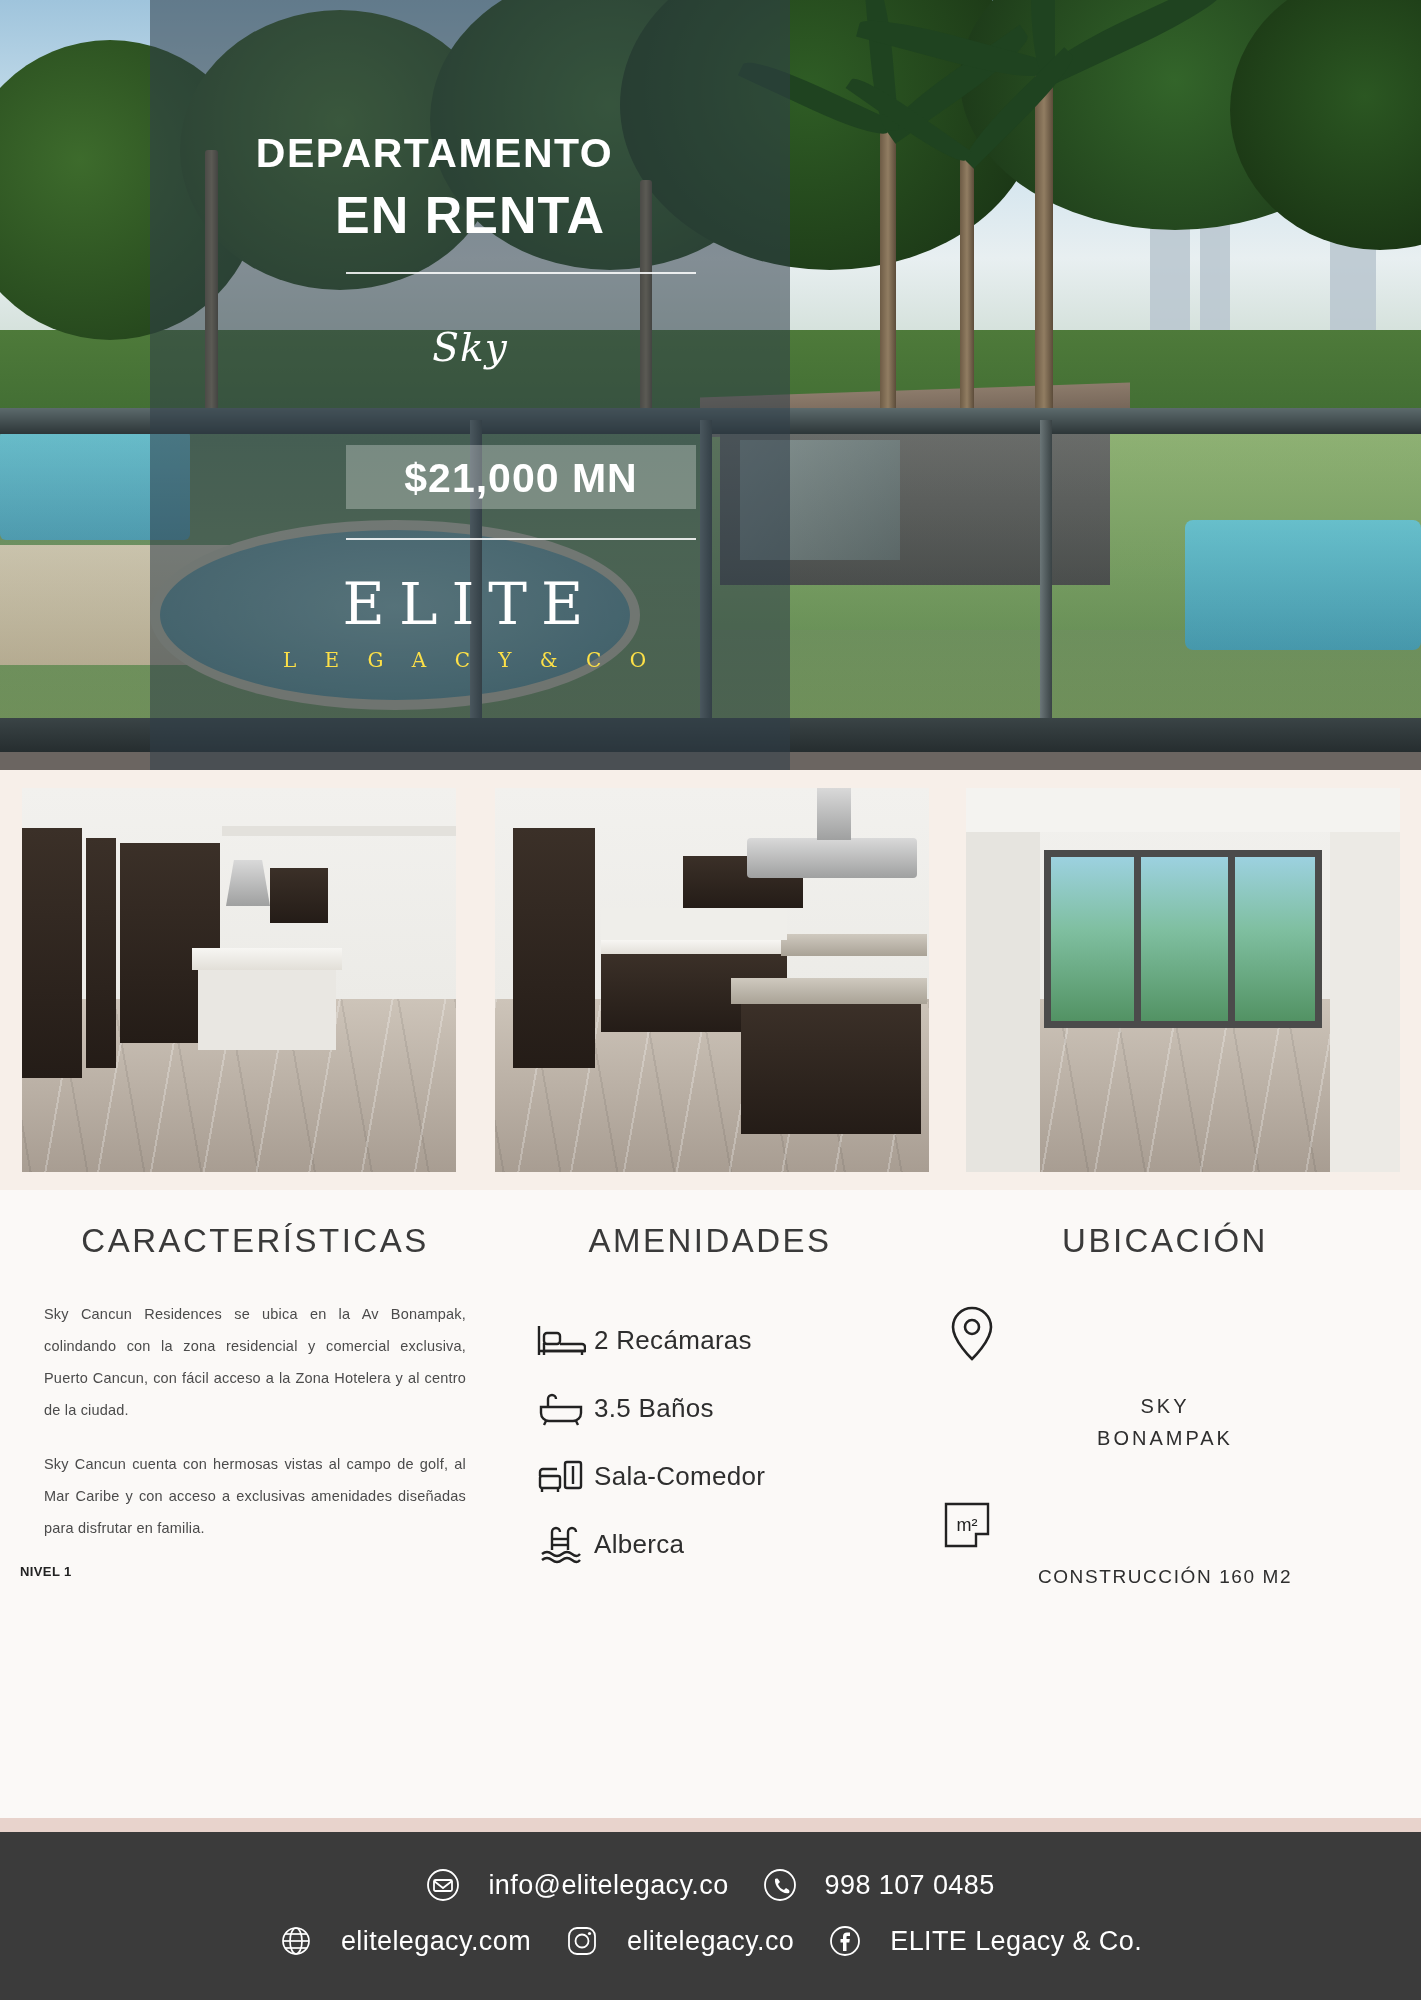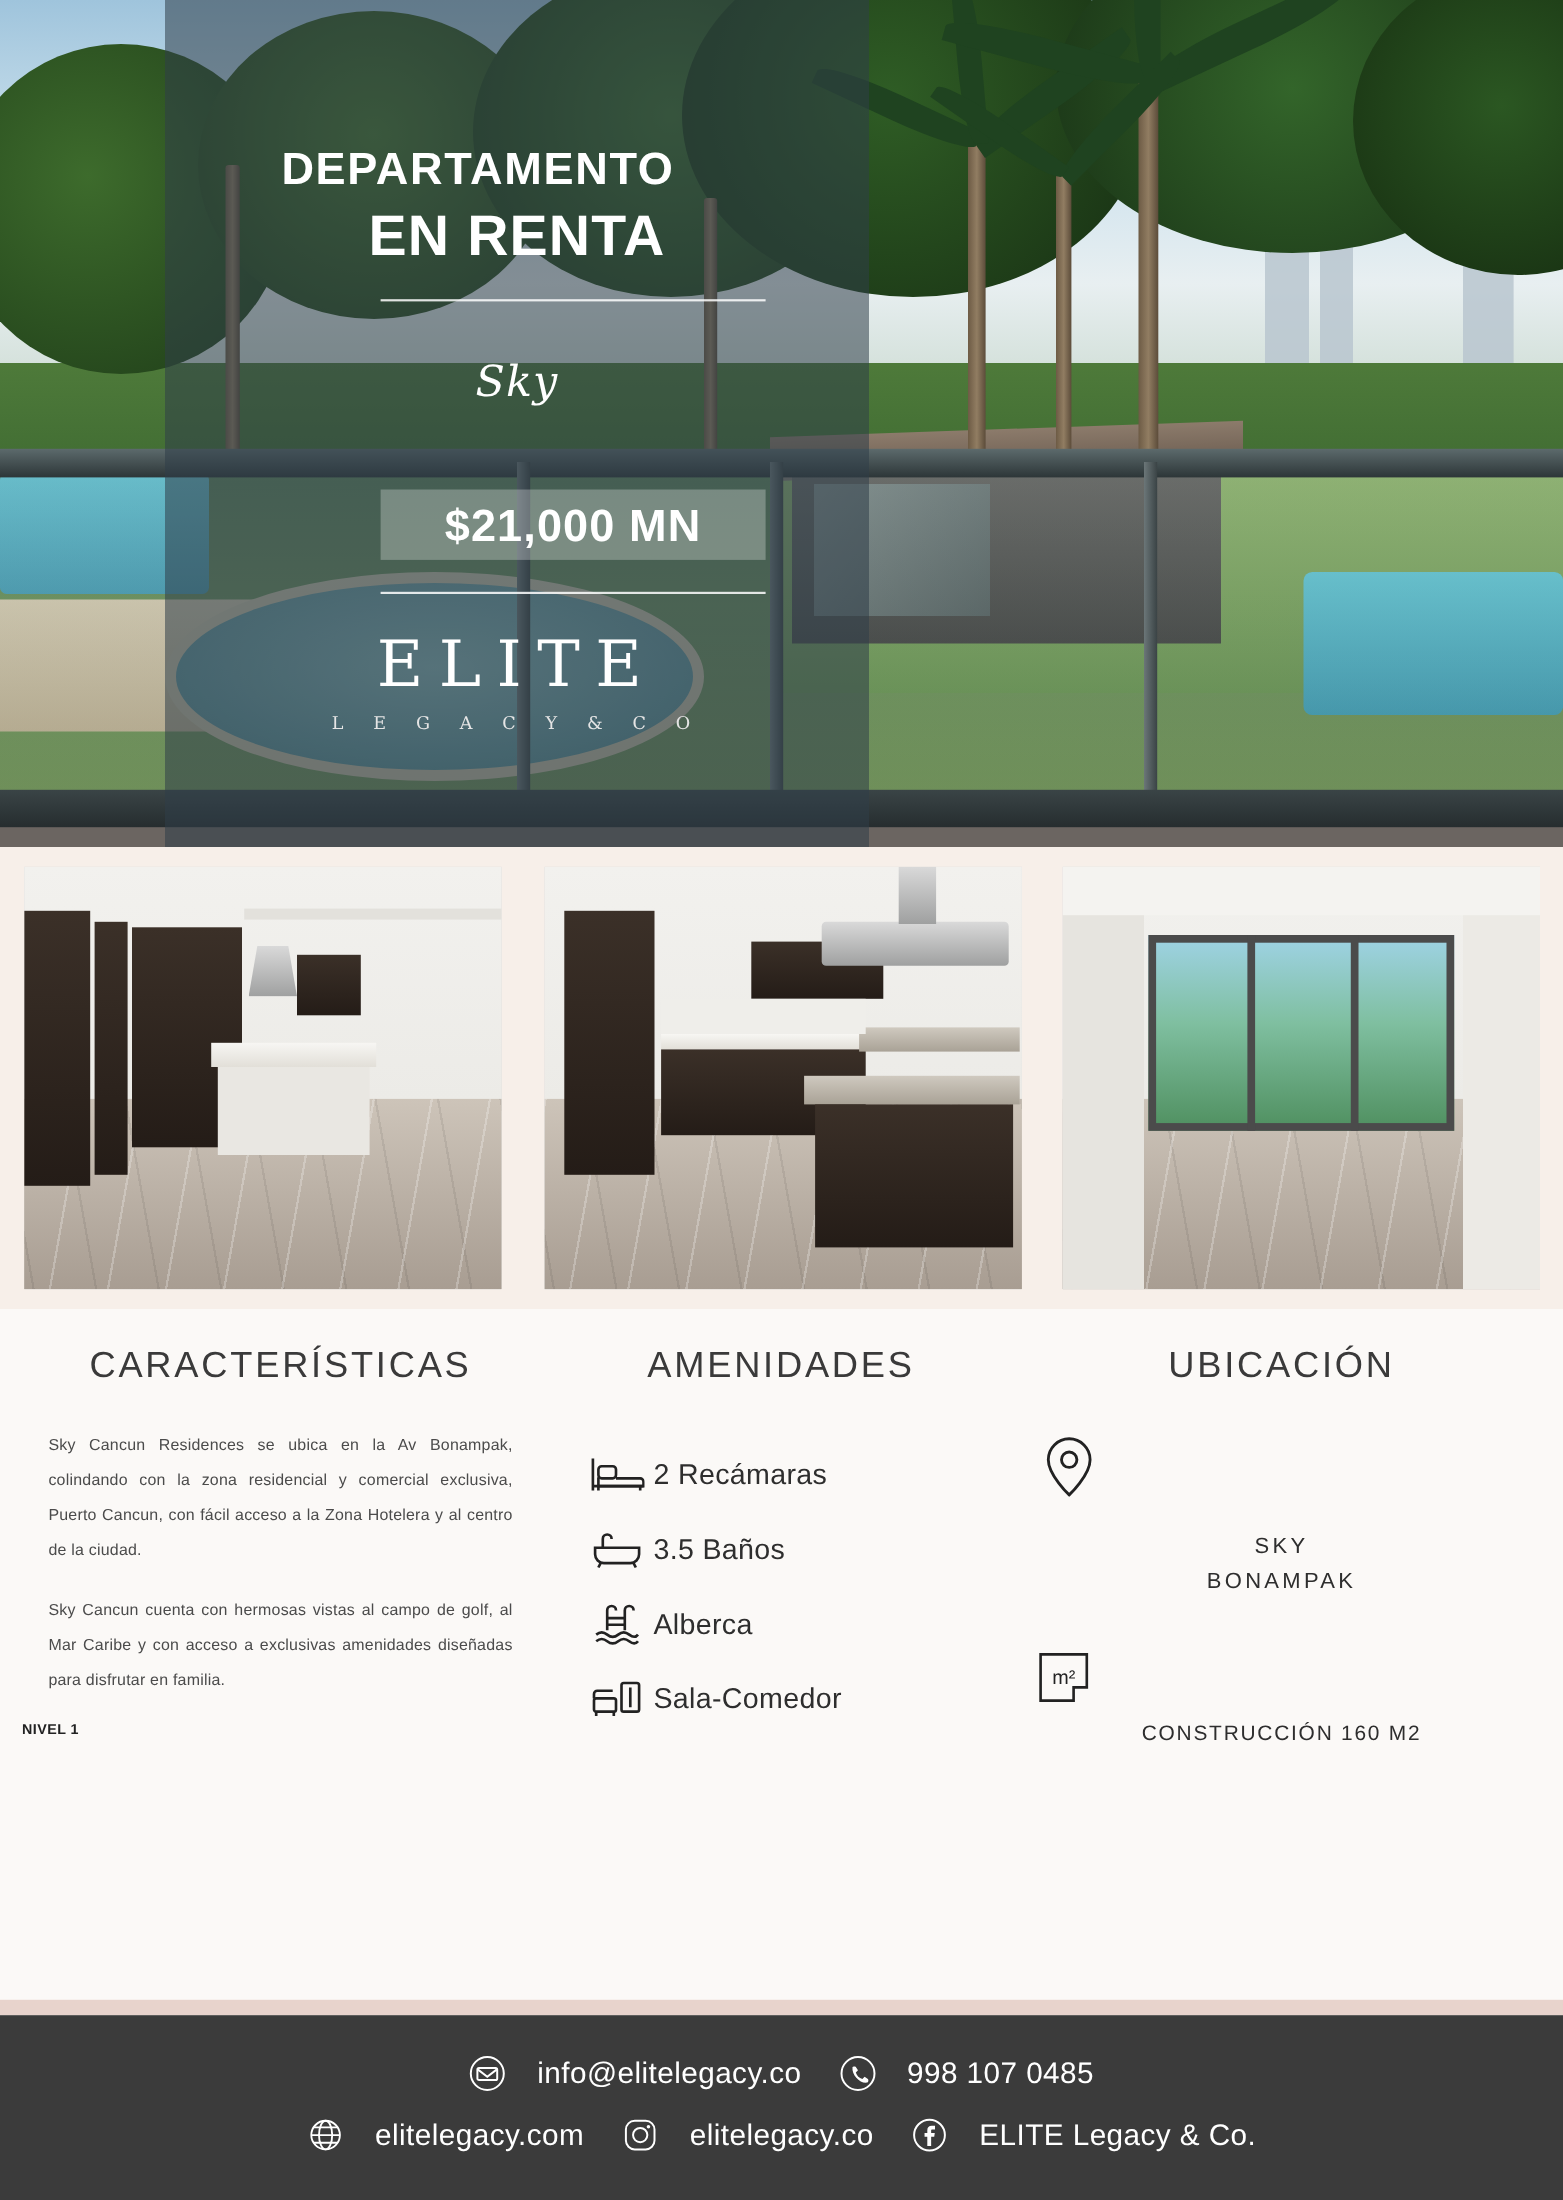--- a/index.html
+++ b/index.html
@@ -108,21 +108,21 @@
   .h-price{
     position:absolute;left:196px;top:455px;width:350px;
     font-size:41px;font-weight:bold;letter-spacing:1px;text-align:center;
   }
   .logo-wrap{position:absolute;left:0;top:570px;width:640px;text-align:center;}
   .logo-elite{
     font-family:"DejaVu Serif",serif;font-size:58px;letter-spacing:14px;
     color:#fff;font-weight:400;
   }
   .logo-sub{
-    font-family:"DejaVu Serif",serif;font-size:16px;letter-spacing:11px;color:#e5e5e5;margin-top:10px;
+    font-family:"DejaVu Serif",serif;font-size:20px;letter-spacing:11px;color:#fde047;margin-top:10px;
   }
 
   
   .strip{position:absolute;left:0;top:770px;width:1421px;height:420px;background:#f7efe9;}
   .photo{position:absolute;top:18px;width:434px;height:384px;overflow:hidden;background:#ddd;}
   .p1{left:22px;}
   .p2{left:495px;}
   .p3{left:966px;}
 
   .room{position:absolute;inset:0;background:linear-gradient(180deg,#f2f1ee 0%,#ecebe7 55%,#d9d3cb 55%,#bfb6ab 100%);}
@@ -329,44 +329,44 @@
               <path d="M11 18 V10 a4 4 0 0 1 8 0"></path>
               <line x1="9" y1="32" x2="7" y2="36"></line>
               <line x1="39" y1="32" x2="41" y2="36"></line>
             </svg>
           </span>
           <span class="amen-lbl">3.5 Baños</span>
         </div>
 
         <div class="amen-row">
           <span class="amen-ico">
+            <svg width="48" height="40" viewBox="0 0 48 40" fill="none" stroke="#222" stroke-width="2.4">
+              <rect x="3" y="20" width="20" height="12" rx="2"></rect>
+              <path d="M3 20 v-4 a3 3 0 0 1 3 -3 h14"></path>
+              <rect x="28" y="6" width="16" height="26" rx="2"></rect>
+              <line x1="36" y1="10" x2="36" y2="28"></line>
+              <line x1="5" y1="32" x2="5" y2="36"></line>
+              <line x1="21" y1="32" x2="21" y2="36"></line>
+            </svg>
+          </span>
+          <span class="amen-lbl">Sala-Comedor</span>
+        </div>
+
+        <div class="amen-row">
+          <span class="amen-ico">
             <svg width="46" height="40" viewBox="0 0 46 40" fill="none" stroke="#222" stroke-width="2.4">
               <path d="M14 26 V8 a4 4 0 0 1 8 0"></path>
               <path d="M30 26 V8 a4 4 0 0 1 8 0"></path>
               <line x1="14" y1="15" x2="30" y2="15"></line>
               <line x1="14" y1="21" x2="30" y2="21"></line>
               <path d="M4 30 q5 -4 10 0 t10 0 t10 0 t8 0"></path>
               <path d="M4 36 q5 -4 10 0 t10 0 t10 0 t8 0"></path>
             </svg>
           </span>
           <span class="amen-lbl">Alberca</span>
-        </div>
-
-        <div class="amen-row">
-          <span class="amen-ico">
-            <svg width="48" height="40" viewBox="0 0 48 40" fill="none" stroke="#222" stroke-width="2.4">
-              <rect x="3" y="20" width="20" height="12" rx="2"></rect>
-              <path d="M3 20 v-4 a3 3 0 0 1 3 -3 h14"></path>
-              <rect x="28" y="6" width="16" height="26" rx="2"></rect>
-              <line x1="36" y1="10" x2="36" y2="28"></line>
-              <line x1="5" y1="32" x2="5" y2="36"></line>
-              <line x1="21" y1="32" x2="21" y2="36"></line>
-            </svg>
-          </span>
-          <span class="amen-lbl">Sala-Comedor</span>
         </div>
 
       </div>
     </div>
 
     <div class="col3">
       <div class="col-title">UBICACIÓN</div>
       <div class="ubi-pin">
         <svg width="64" height="74" viewBox="0 0 64 74" fill="none" stroke="#222" stroke-width="2.6">
           <path d="M32 6 a19 19 0 0 0 -19 19 c0 14 19 32 19 32 s19 -18 19 -32 a19 19 0 0 0 -19 -19 z"></path>

